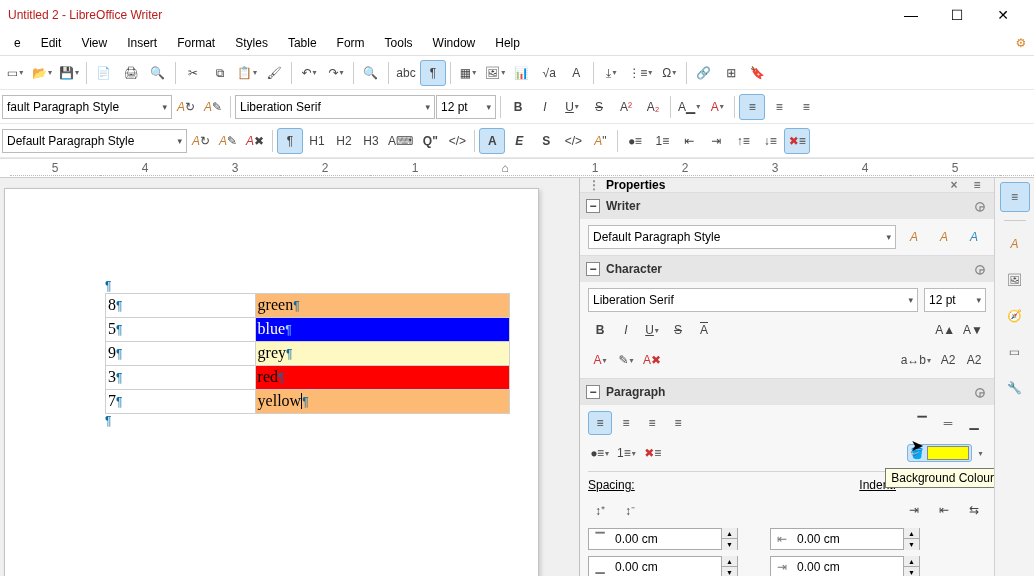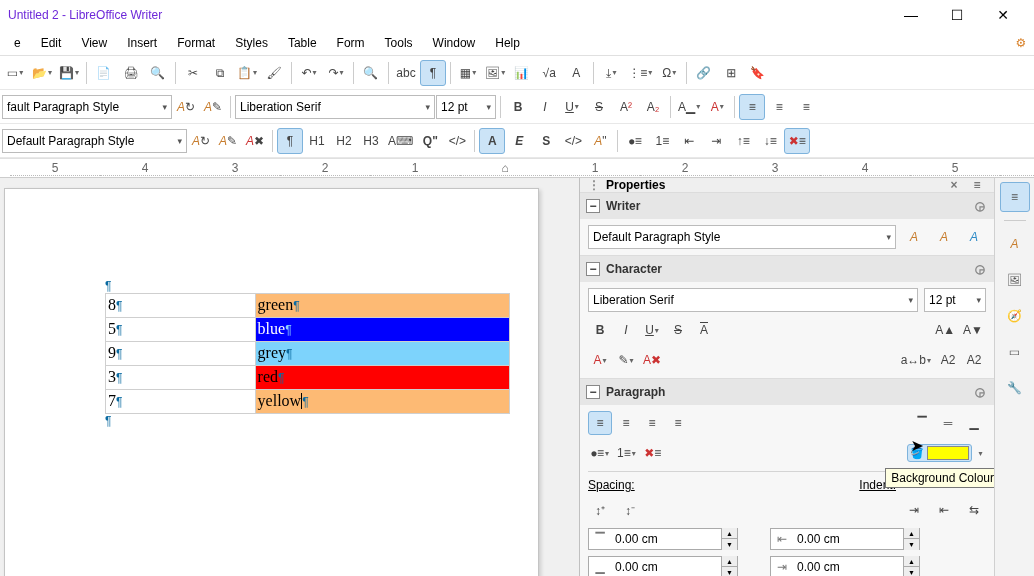--- a/index.html
+++ b/index.html
@@ -1,20 +1,20 @@
 <!DOCTYPE html>
 <html><head>
 <meta charset="utf-8">
 <style>
 * { margin: 0; padding: 0; box-sizing: border-box; font-family: "Segoe UI", Tahoma, sans-serif; font-size: 12px; }
 body { background: #fff; width: 1034px; height: 576px; overflow: hidden; }
 
 
 .titlebar { height: 30px; display: flex; align-items: center; padding: 0 8px; background: #fff; }
-.titlebar .title { flex: 1; font-size: 12px; color: #6d28d9; }
+.titlebar .title { flex: 1; font-size: 12px; color: #b91c1c; }
 .titlebar .btn { width: 46px; height: 30px; display: flex; align-items: center; justify-content: center; font-size: 14px; }
 
 
 .menubar { height: 26px; background: #fff; display: flex; align-items: center; padding: 0 4px; border-bottom: 1px solid #e0e0e0; }
 .menubar .item { padding: 4px 10px; cursor: default; }
 .menubar .spacer { flex: 1; }
 .gear { width: 18px; height: 18px; color: #d9822b; display:flex; align-items:center; justify-content:center; }
 
 
 .toolbar { height: 34px; background: #fff; display: flex; align-items: center; padding: 0 2px; border-bottom: 1px solid #e8e8e8; gap: 1px; overflow:hidden; }
@@ -263,21 +263,21 @@
               <tr>
                 <td class="num">8<span class="pilcrow">¶</span></td>
                 <td class="color" style="background: #fdba74; color: rgb(0, 0, 0);">green<span class="pilcrow" style="color:#0a6aa1">¶</span></td>
               </tr>
               <tr>
                 <td class="num">5<span class="pilcrow">¶</span></td>
                 <td class="color" style="background: rgb(0, 0, 255); color: rgb(255, 255, 255);">blue<span class="pilcrow" style="color:#8fd3ff">¶</span></td>
               </tr>
               <tr>
                 <td class="num">9<span class="pilcrow">¶</span></td>
-                <td class="color" style="background: #7dd3fc; color: rgb(0, 0, 0);">grey<span class="pilcrow" style="color:#0a6aa1">¶</span></td>
+                <td class="color" style="background: #fef9c3; color: rgb(0, 0, 0);">grey<span class="pilcrow" style="color:#0a6aa1">¶</span></td>
               </tr>
               <tr>
                 <td class="num">3<span class="pilcrow">¶</span></td>
                 <td class="color" style="background: rgb(255, 0, 0); color: rgb(0, 0, 0);">red<span class="pilcrow" style="color:#0a6aa1">¶</span></td>
               </tr>
               <tr>
                 <td class="num">7<span class="pilcrow">¶</span></td>
                 <td class="color" style="background: #fdba74; color: rgb(0, 0, 0);">yellow<span style="border-left:1px solid #000;display:inline-block;height:16px;vertical-align:text-bottom"></span><span class="pilcrow" style="color:#0a6aa1">¶</span></td>
               </tr>
             </tbody>

